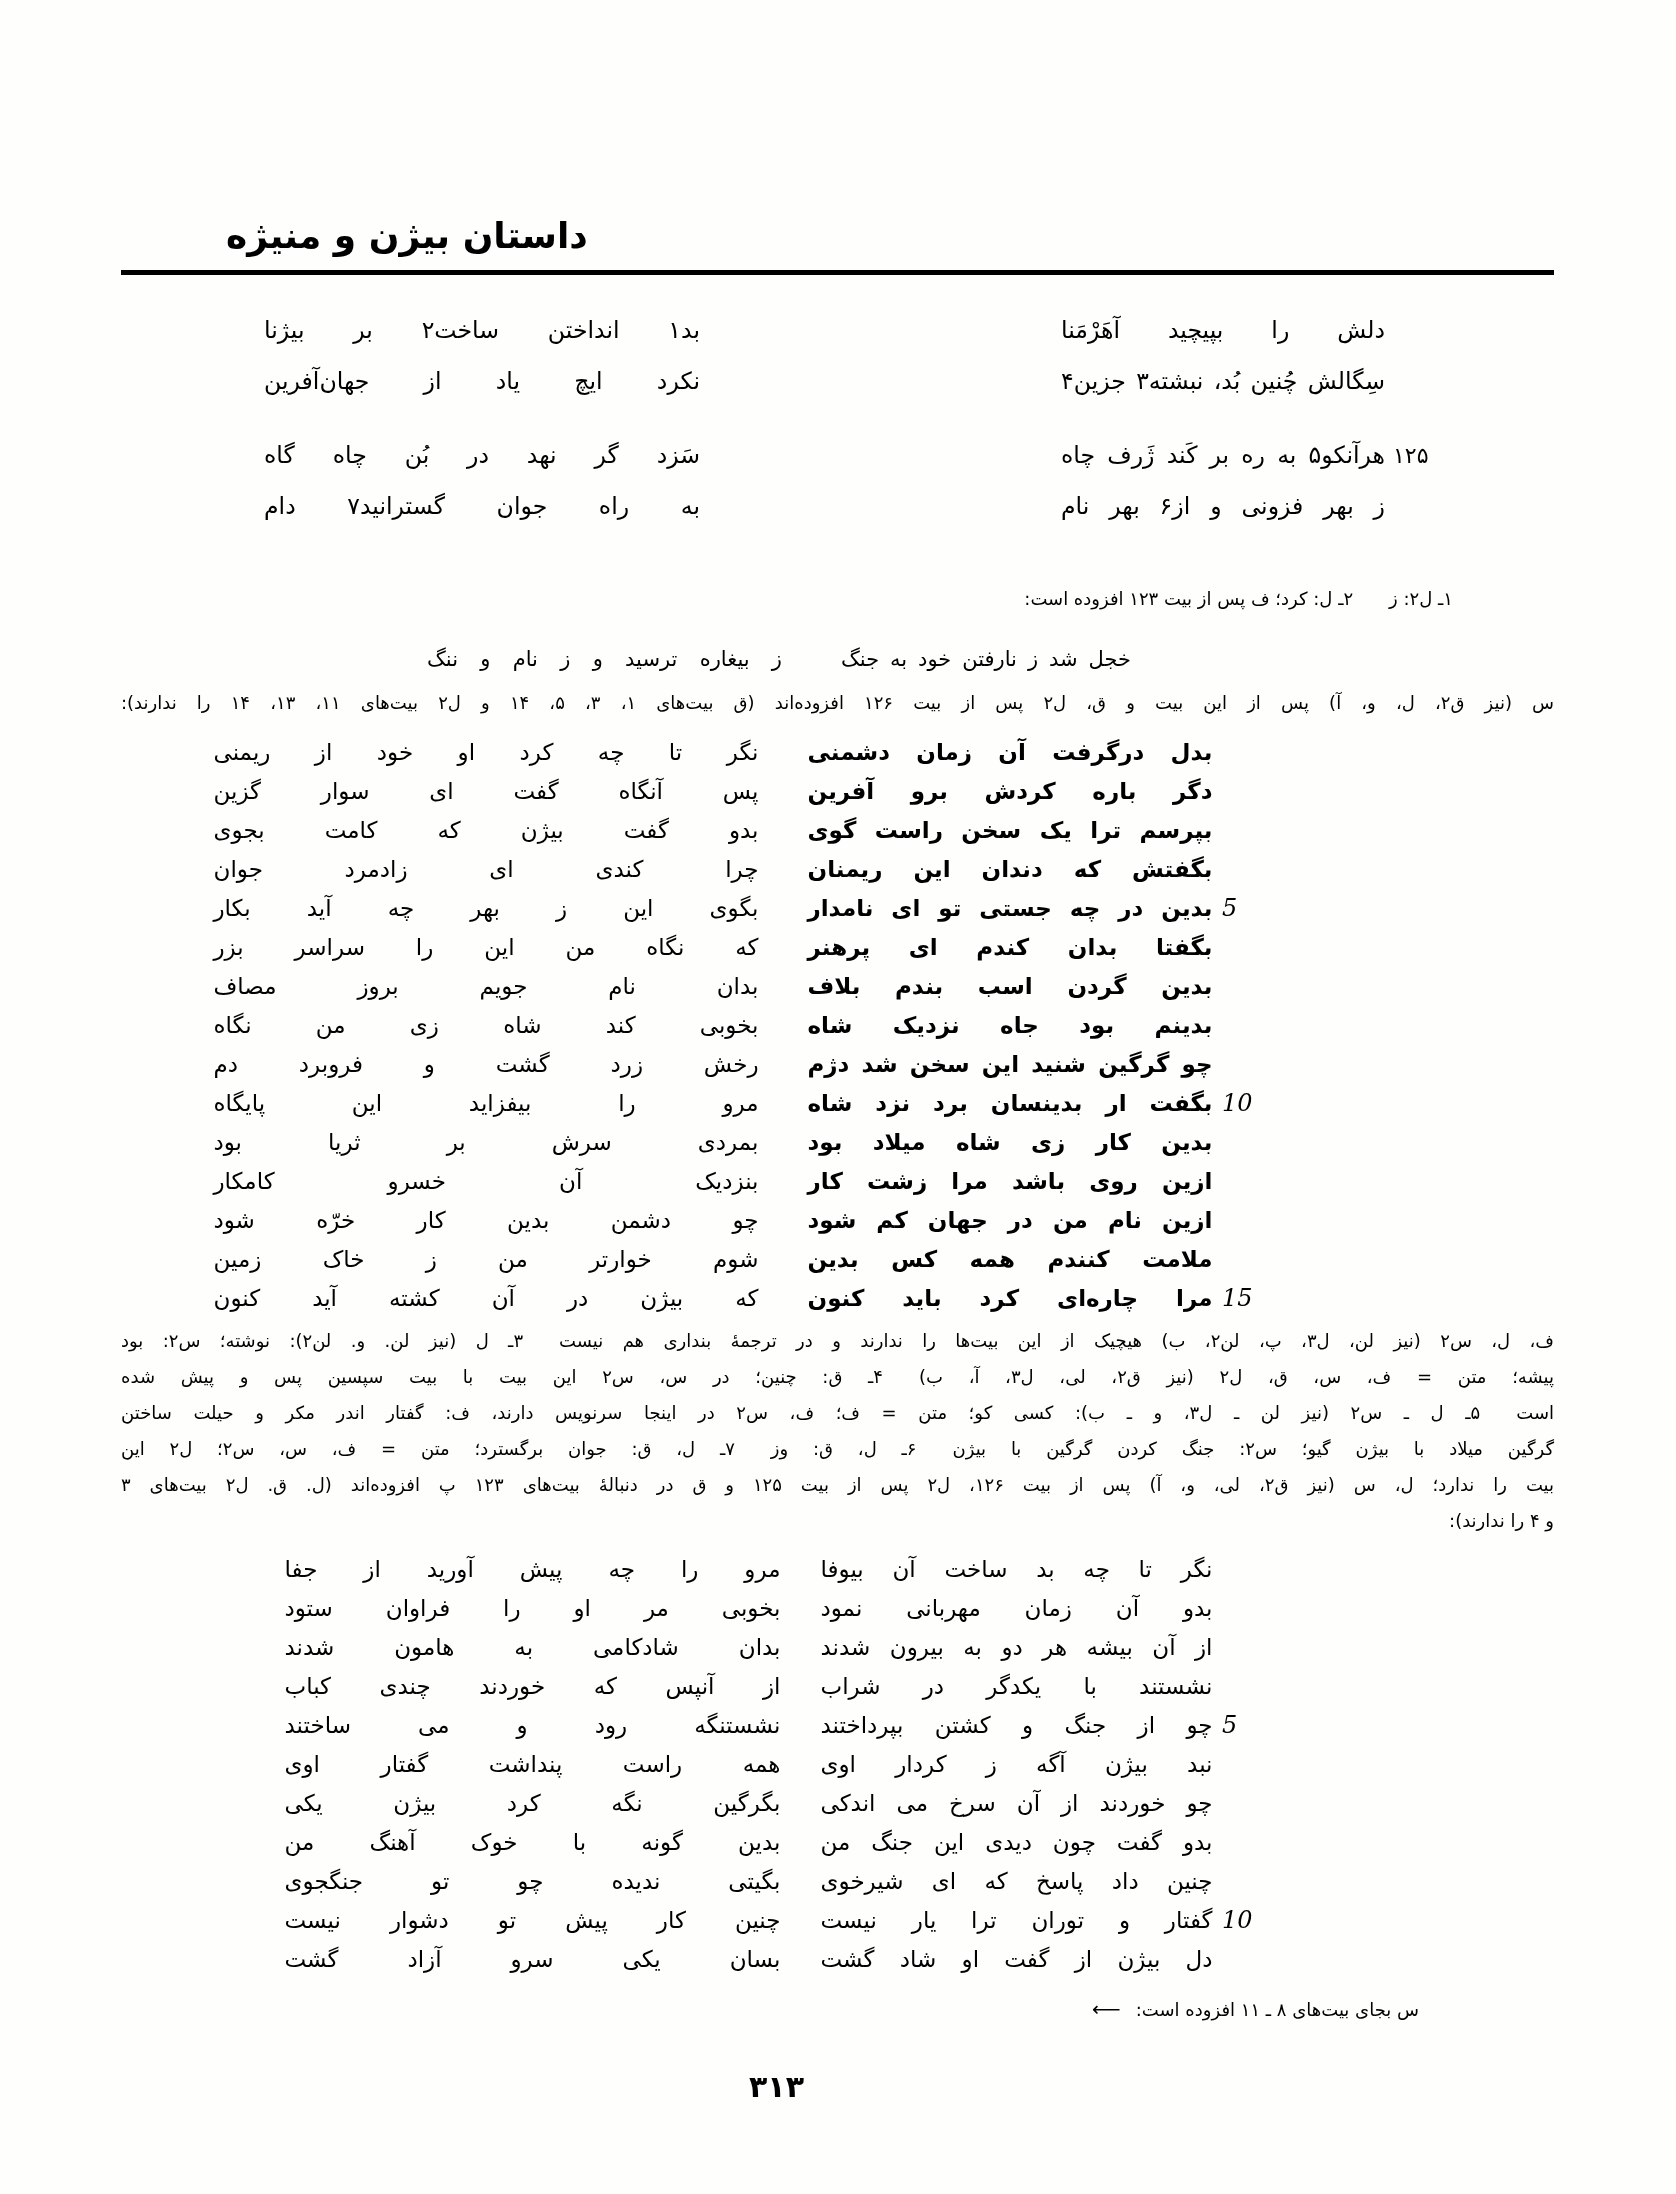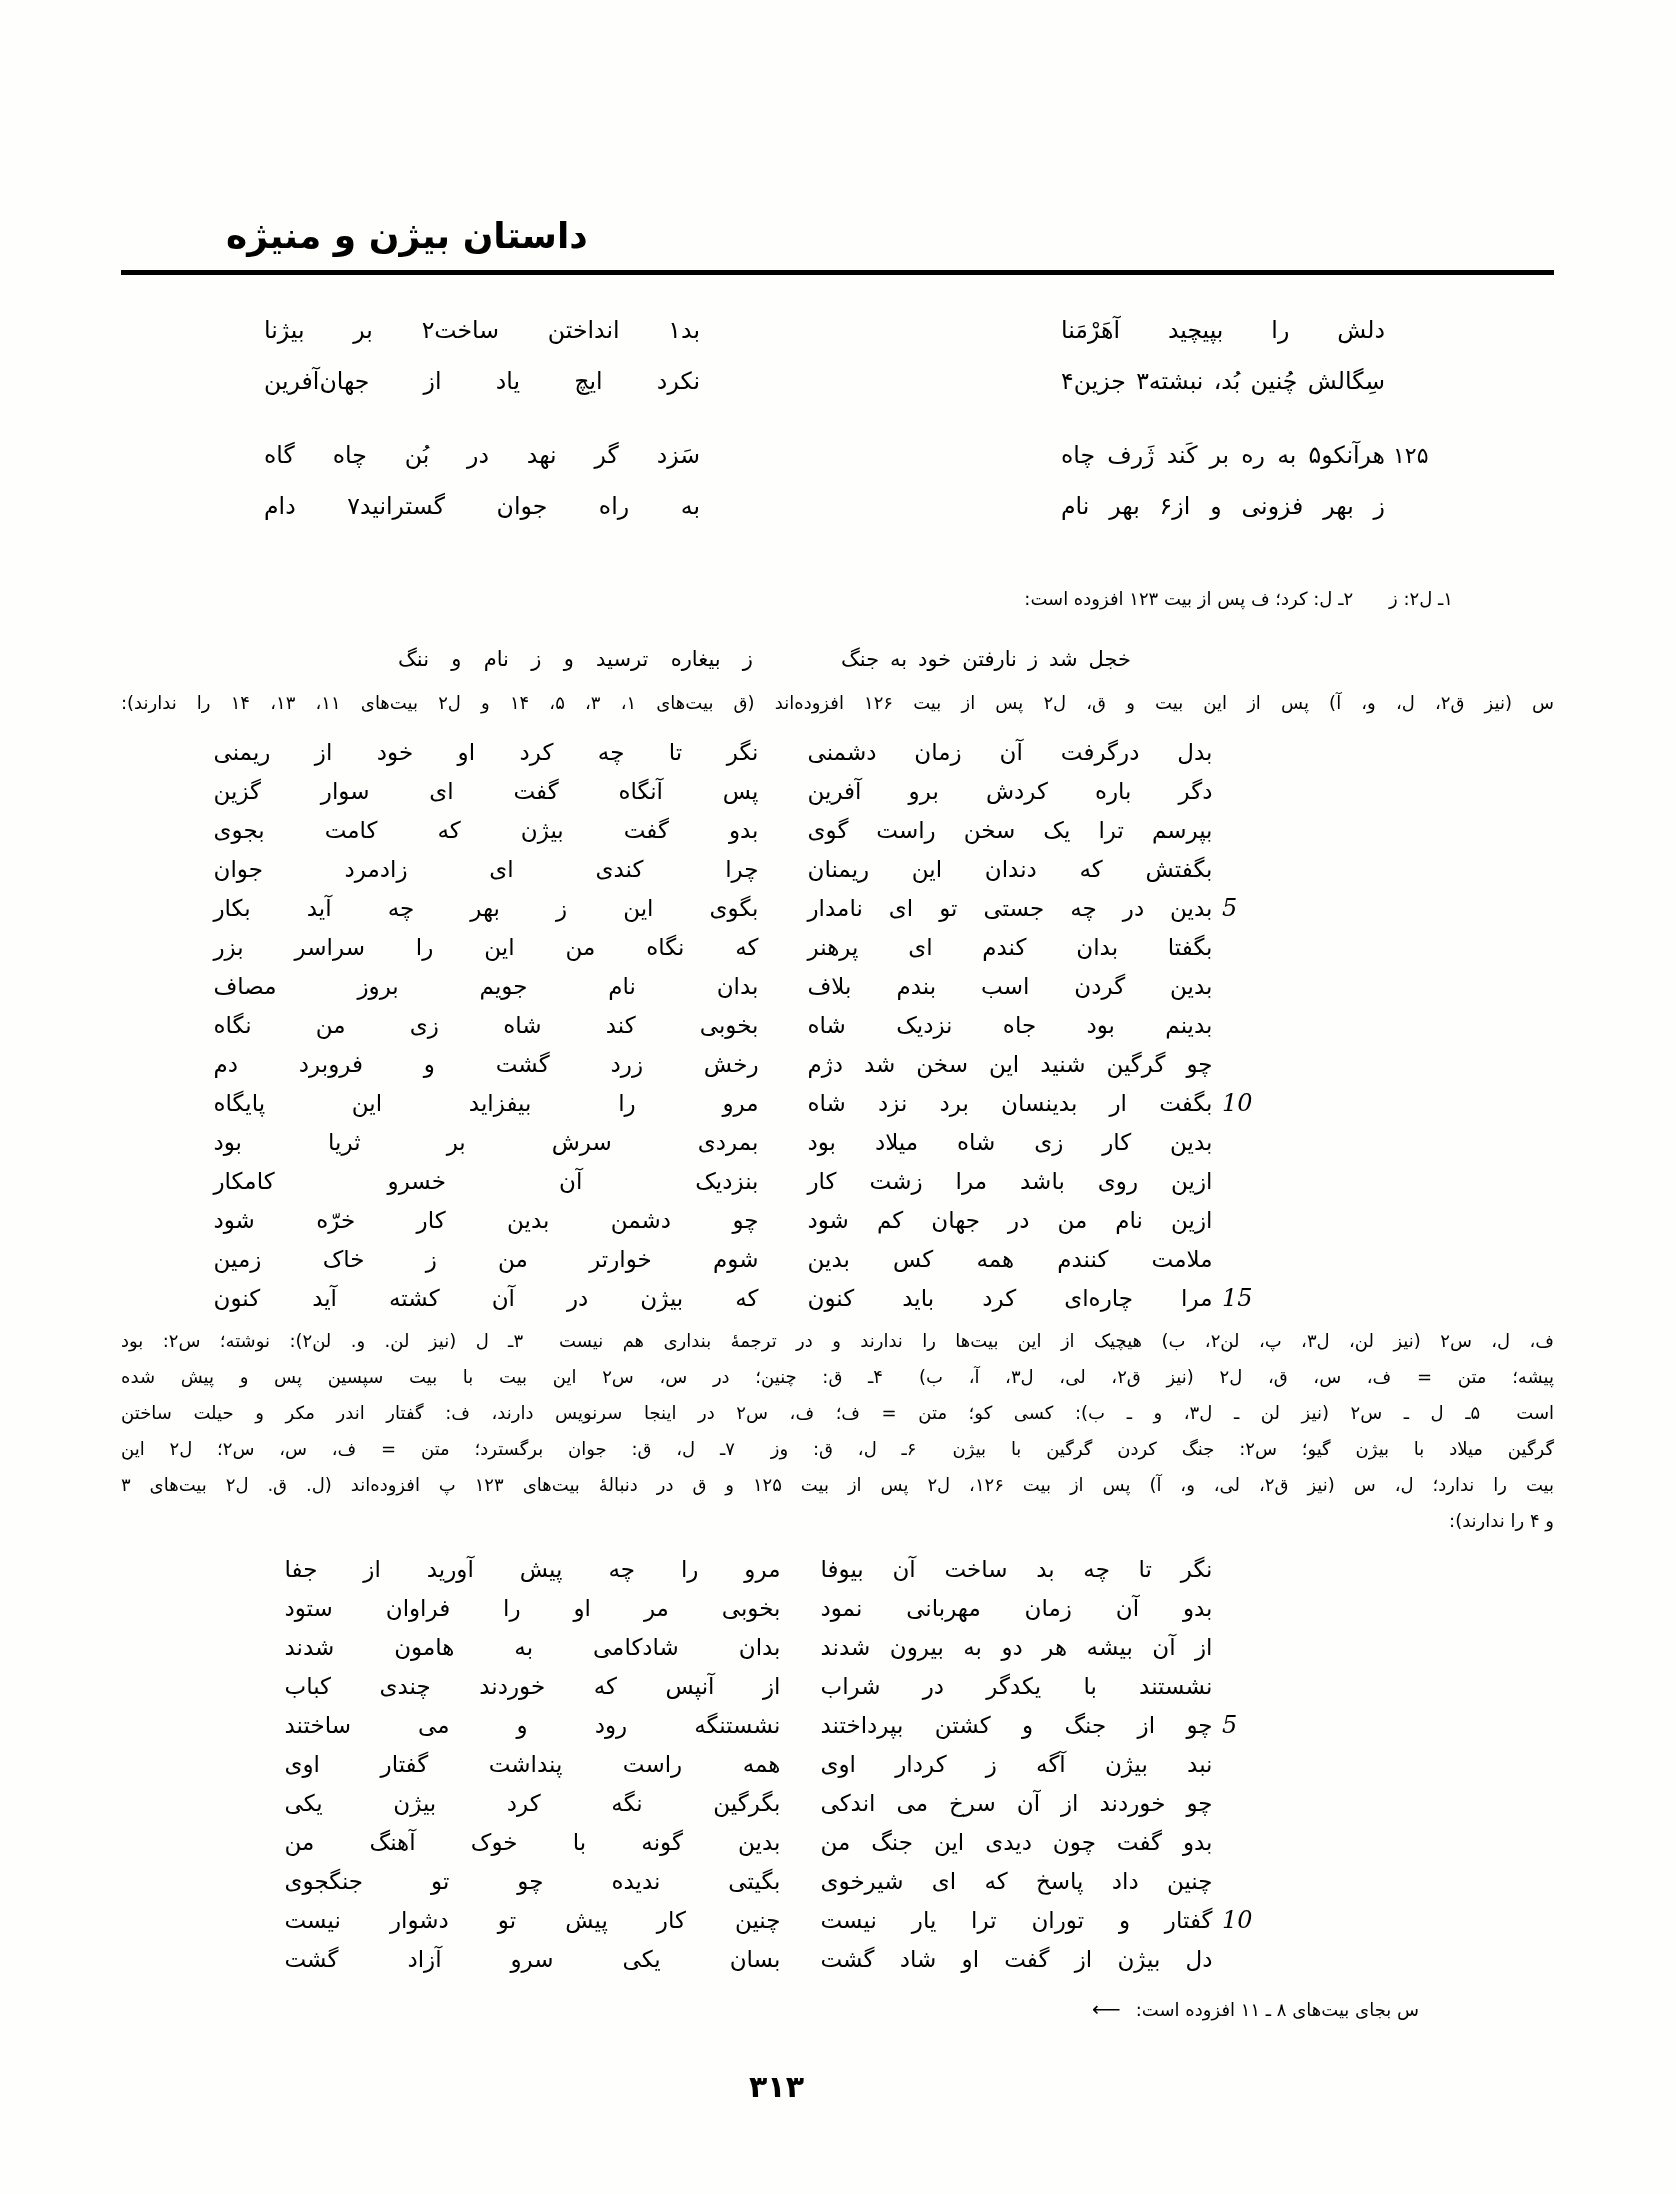--- a/index.html
+++ b/index.html
@@ -31,36 +31,36 @@
   #block1 .vrow{height:51px;line-height:51px;font-size:23.6px;}
   #block1 div.vrow:nth-of-type(3){margin-top:23px;}
   #block1 .mnum{width:161px;padding-left:8px;text-align:left;font-size:22px;}
   #block1 .r{width:324px;}
   #block1 .l{width:436px;margin-right:361px;}
   
   #block2{top:733px;}
   #block2 .vrow{height:39px;line-height:39px;font-size:23px;}
   #block2 .mnum{width:332px;padding-left:9.5px;text-align:left;
     font-family:"DejaVu Serif",serif;font-style:italic;font-size:24px;}
-  #block2 .r{width:405px;}
+  #block2 .r{width:405px;font-weight:bold;}
   #block2 .l{width:545px;margin-right:49px;}
   
   #block3{top:1550px;}
   #block3 .vrow{height:39px;line-height:39px;font-size:23px;}
   #block3 .mnum{width:332px;padding-left:9.5px;text-align:left;
     font-family:"DejaVu Serif",serif;font-style:italic;font-size:24px;}
   #block3 .r{width:392px;}
   #block3 .l{width:496px;margin-right:40px;}
   
   .apparatus{position:absolute;left:122px;right:122px;font-size:18px;}
   #note1-line1{top:582px;text-align:right;padding-left:0;padding-right:101px;line-height:34px;}
   #note1-couplet{top:638px;display:flex;align-items:baseline;
     padding-right:423px;font-size:21px;line-height:42px;}
   #note1-couplet .r{width:290px;}
-  #note1-couplet .l{width:355px;margin-right:88px;}
+  #note1-couplet .l{width:355px;margin-right:59px;}
   #note1-line2{top:685px;line-height:36px;text-align:justify;text-align-last:justify;}
   #note2{top:1323px;}
   #note2 .app-line{height:36px;line-height:36px;text-align:justify;text-align-last:justify;white-space:nowrap;}
   #note2 .app-line:last-of-type{text-align:right;text-align-last:auto;}
   #note3{top:1992px;text-align:right;padding-right:135px;line-height:34px;font-size:18px;}
   #note3 .arrow{font-size:20px;padding-right:9.5px;display:inline-block;}
   
   .page-number{
     position:absolute;top:2069px;left:108px;right:230px;
     text-align:center;font-size:30px;font-weight:bold;letter-spacing:4px;

